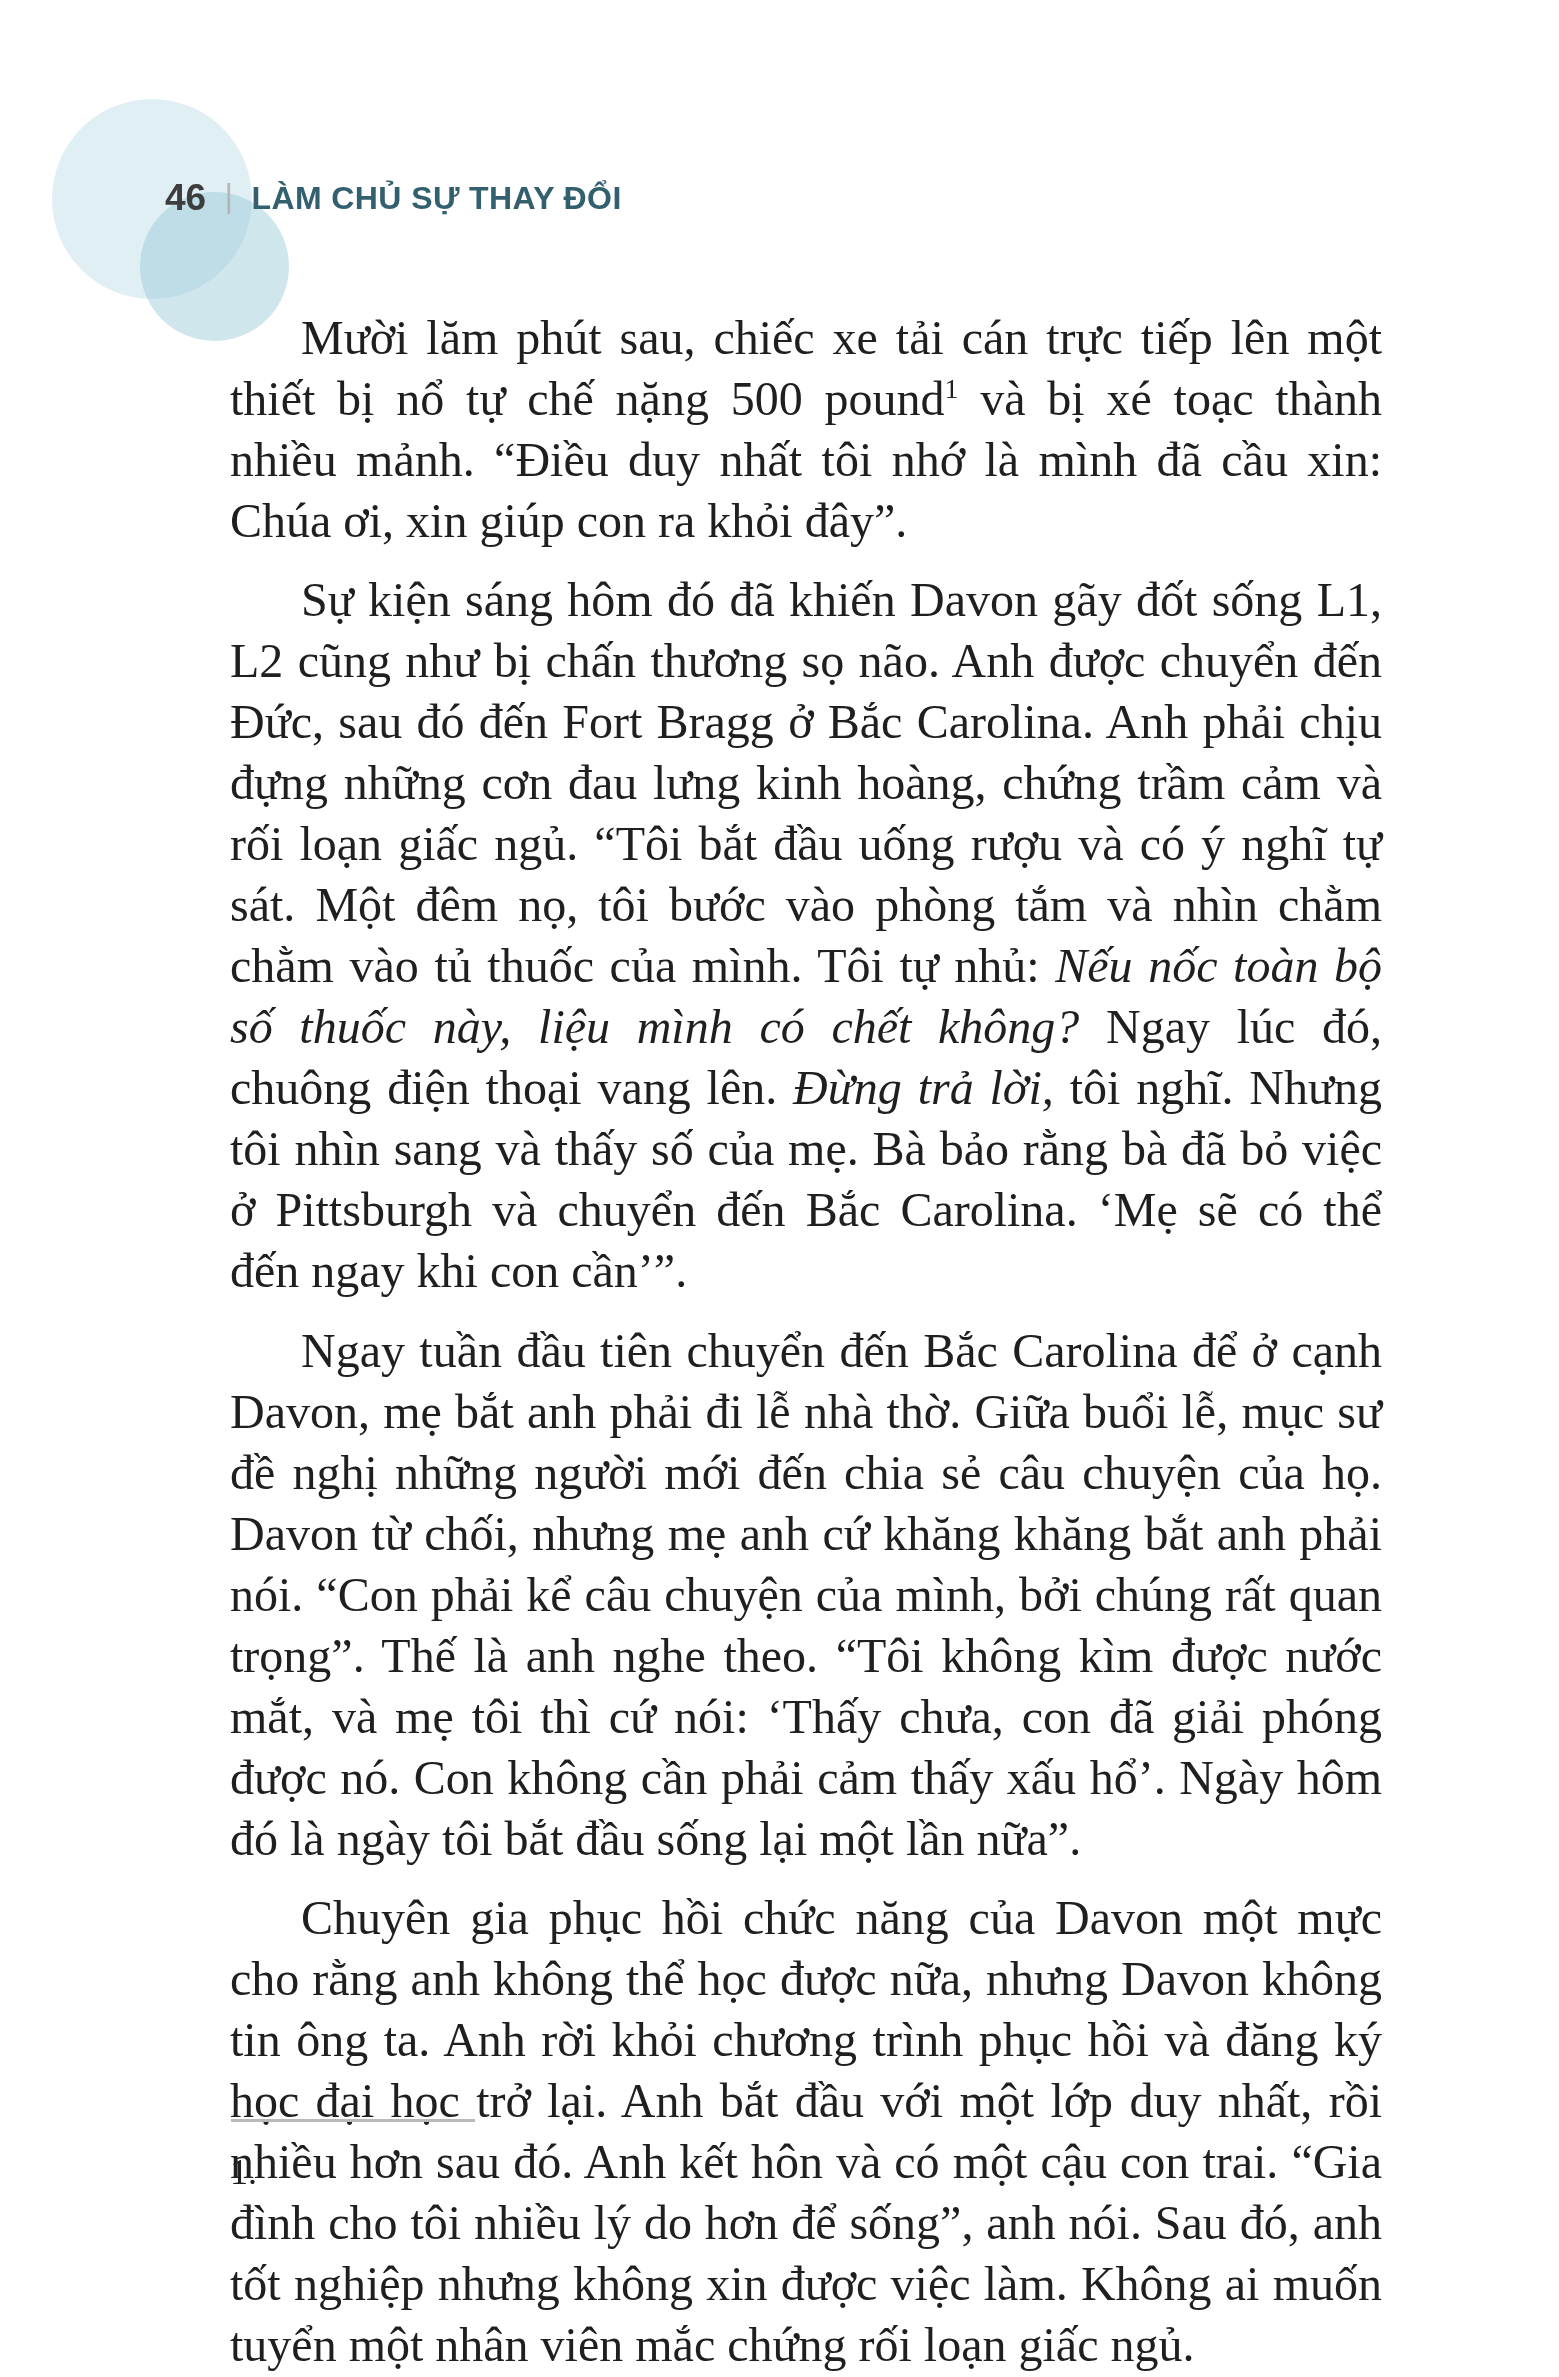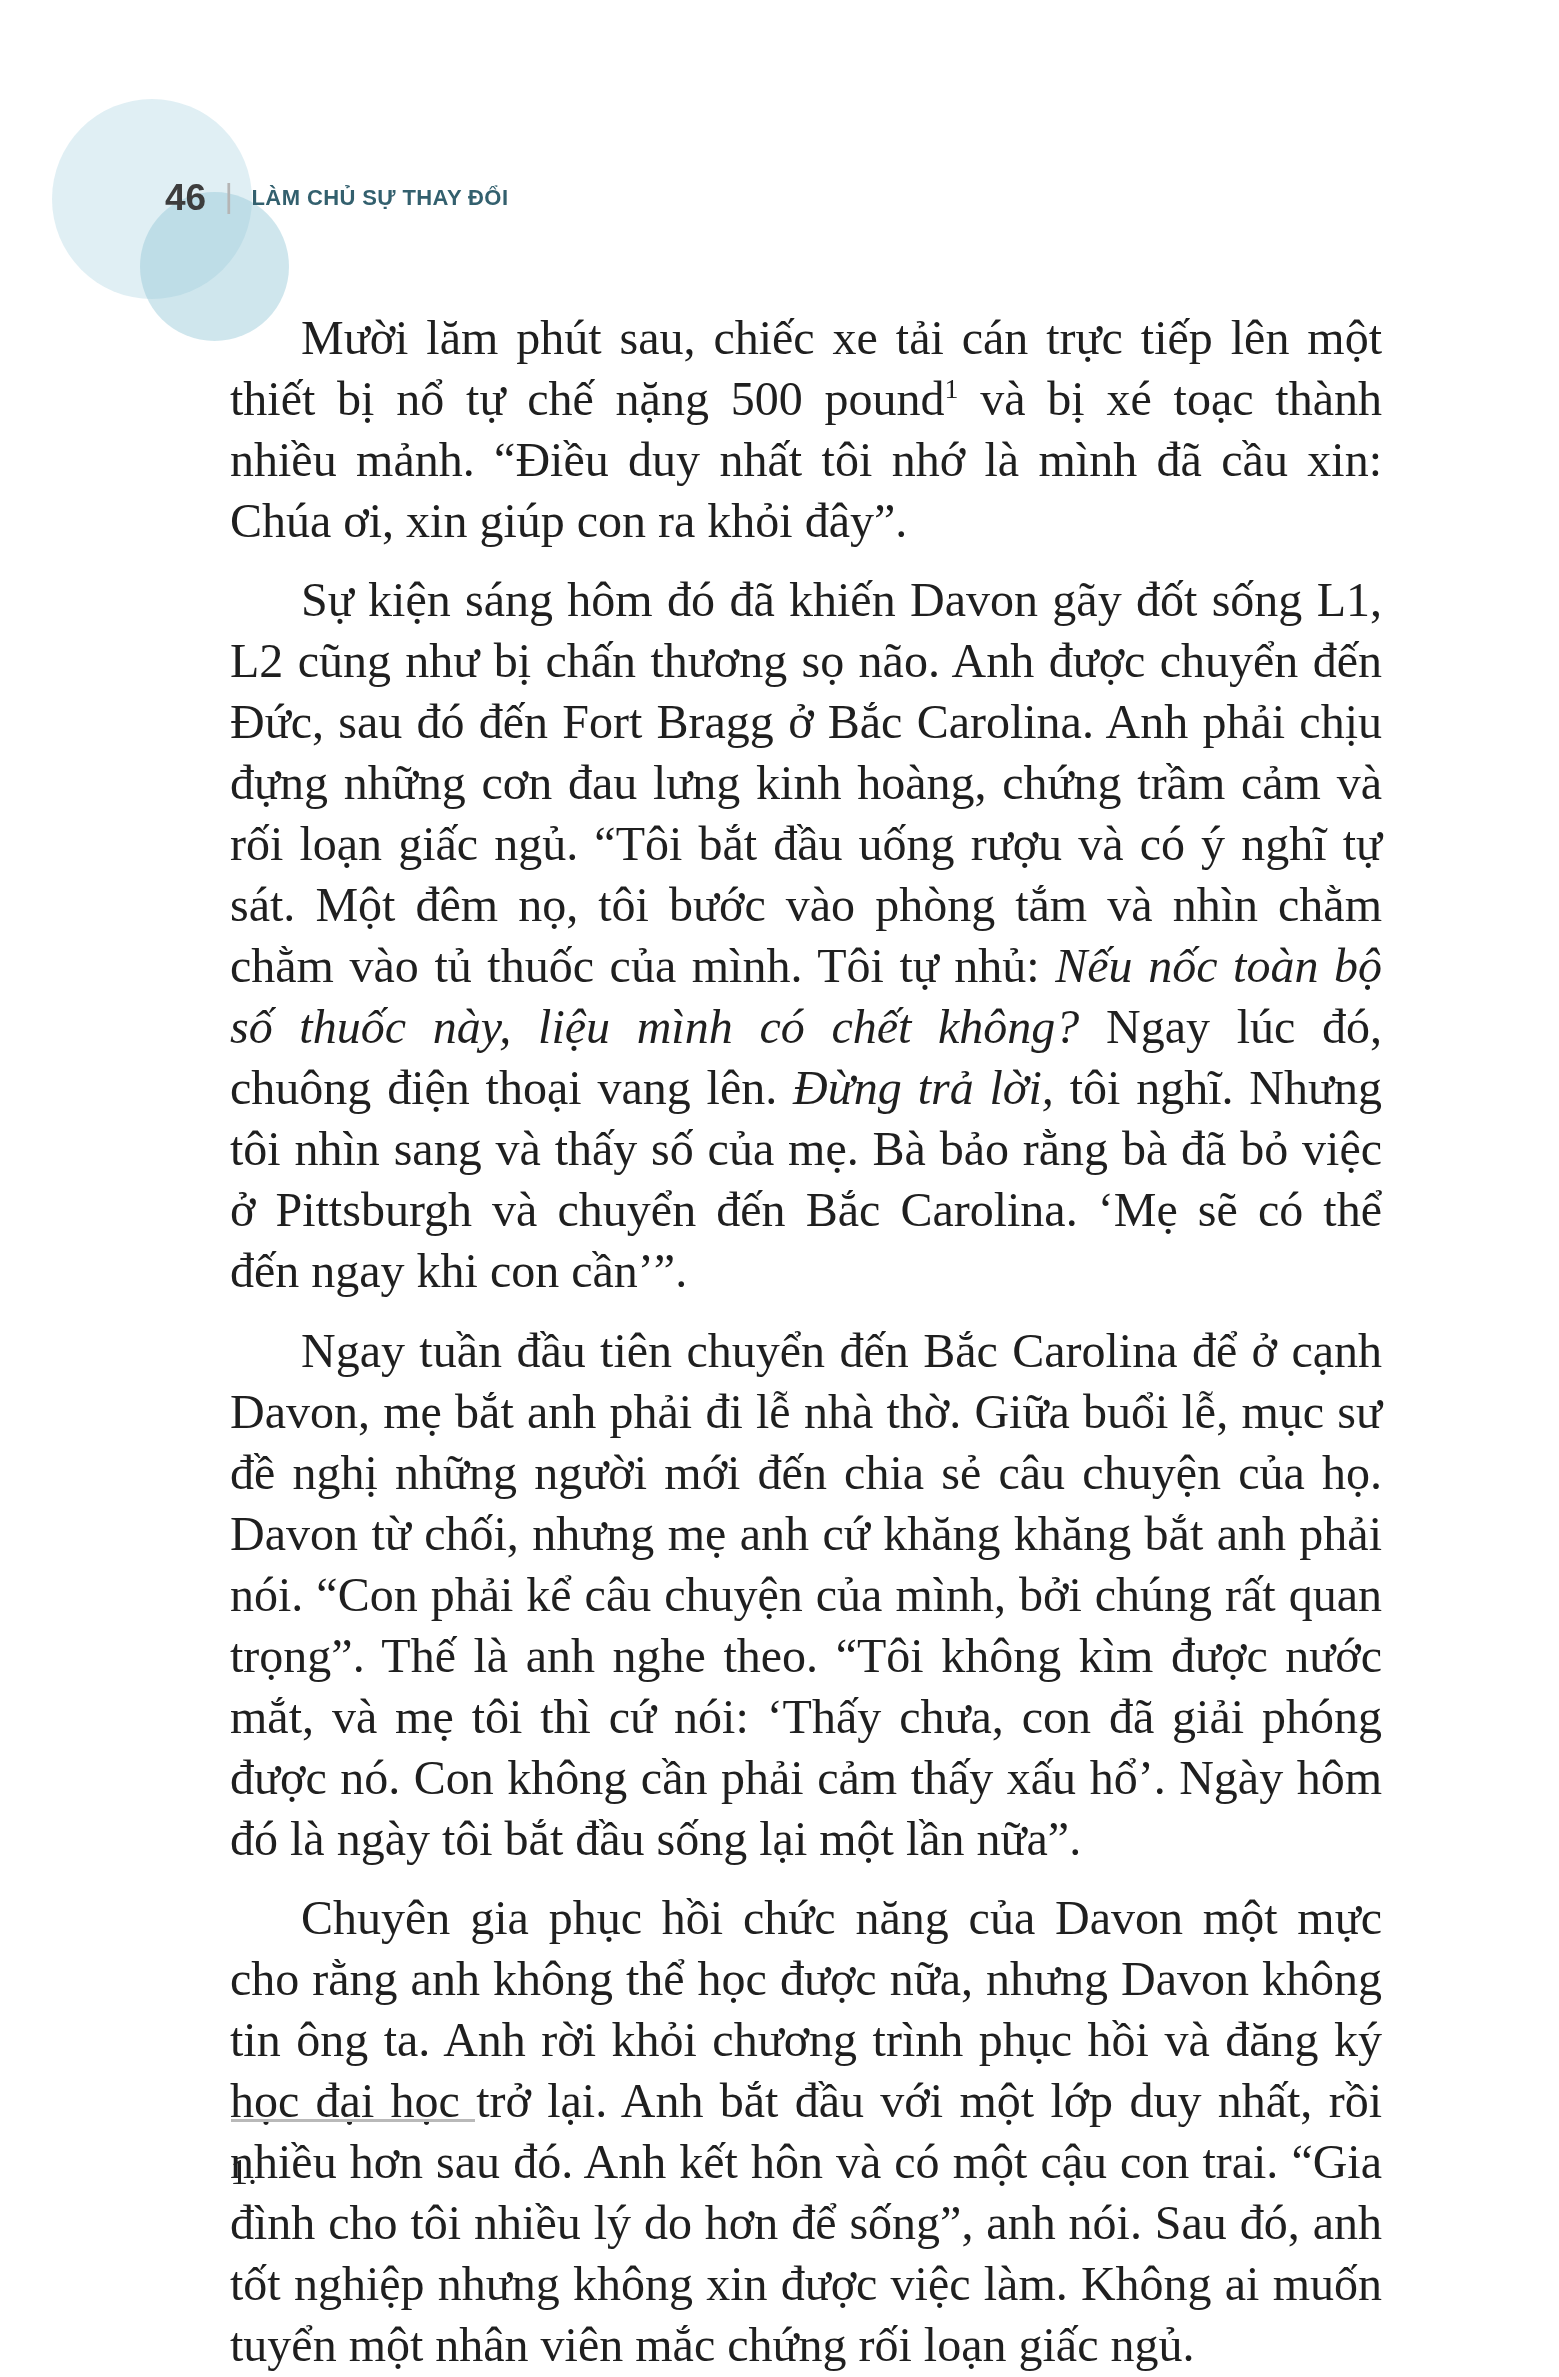--- a/index.html
+++ b/index.html
@@ -43,21 +43,21 @@
     font-weight: 600;
     color: #3d3d3d;
   }
   .header-divider {
     font-size: 33px;
     font-weight: 300;
     color: #b5b5b5;
     transform: translateY(-1.7px);
   }
   .book-title {
-    font-size: 22px;
+    font-size: 32px;
     font-weight: 600;
     letter-spacing: 0.4px;
     color: #33606e;
   }
 
   
   .body-text {
     position: absolute;
     left: 230px; top: 307px;
     width: 1152px;

